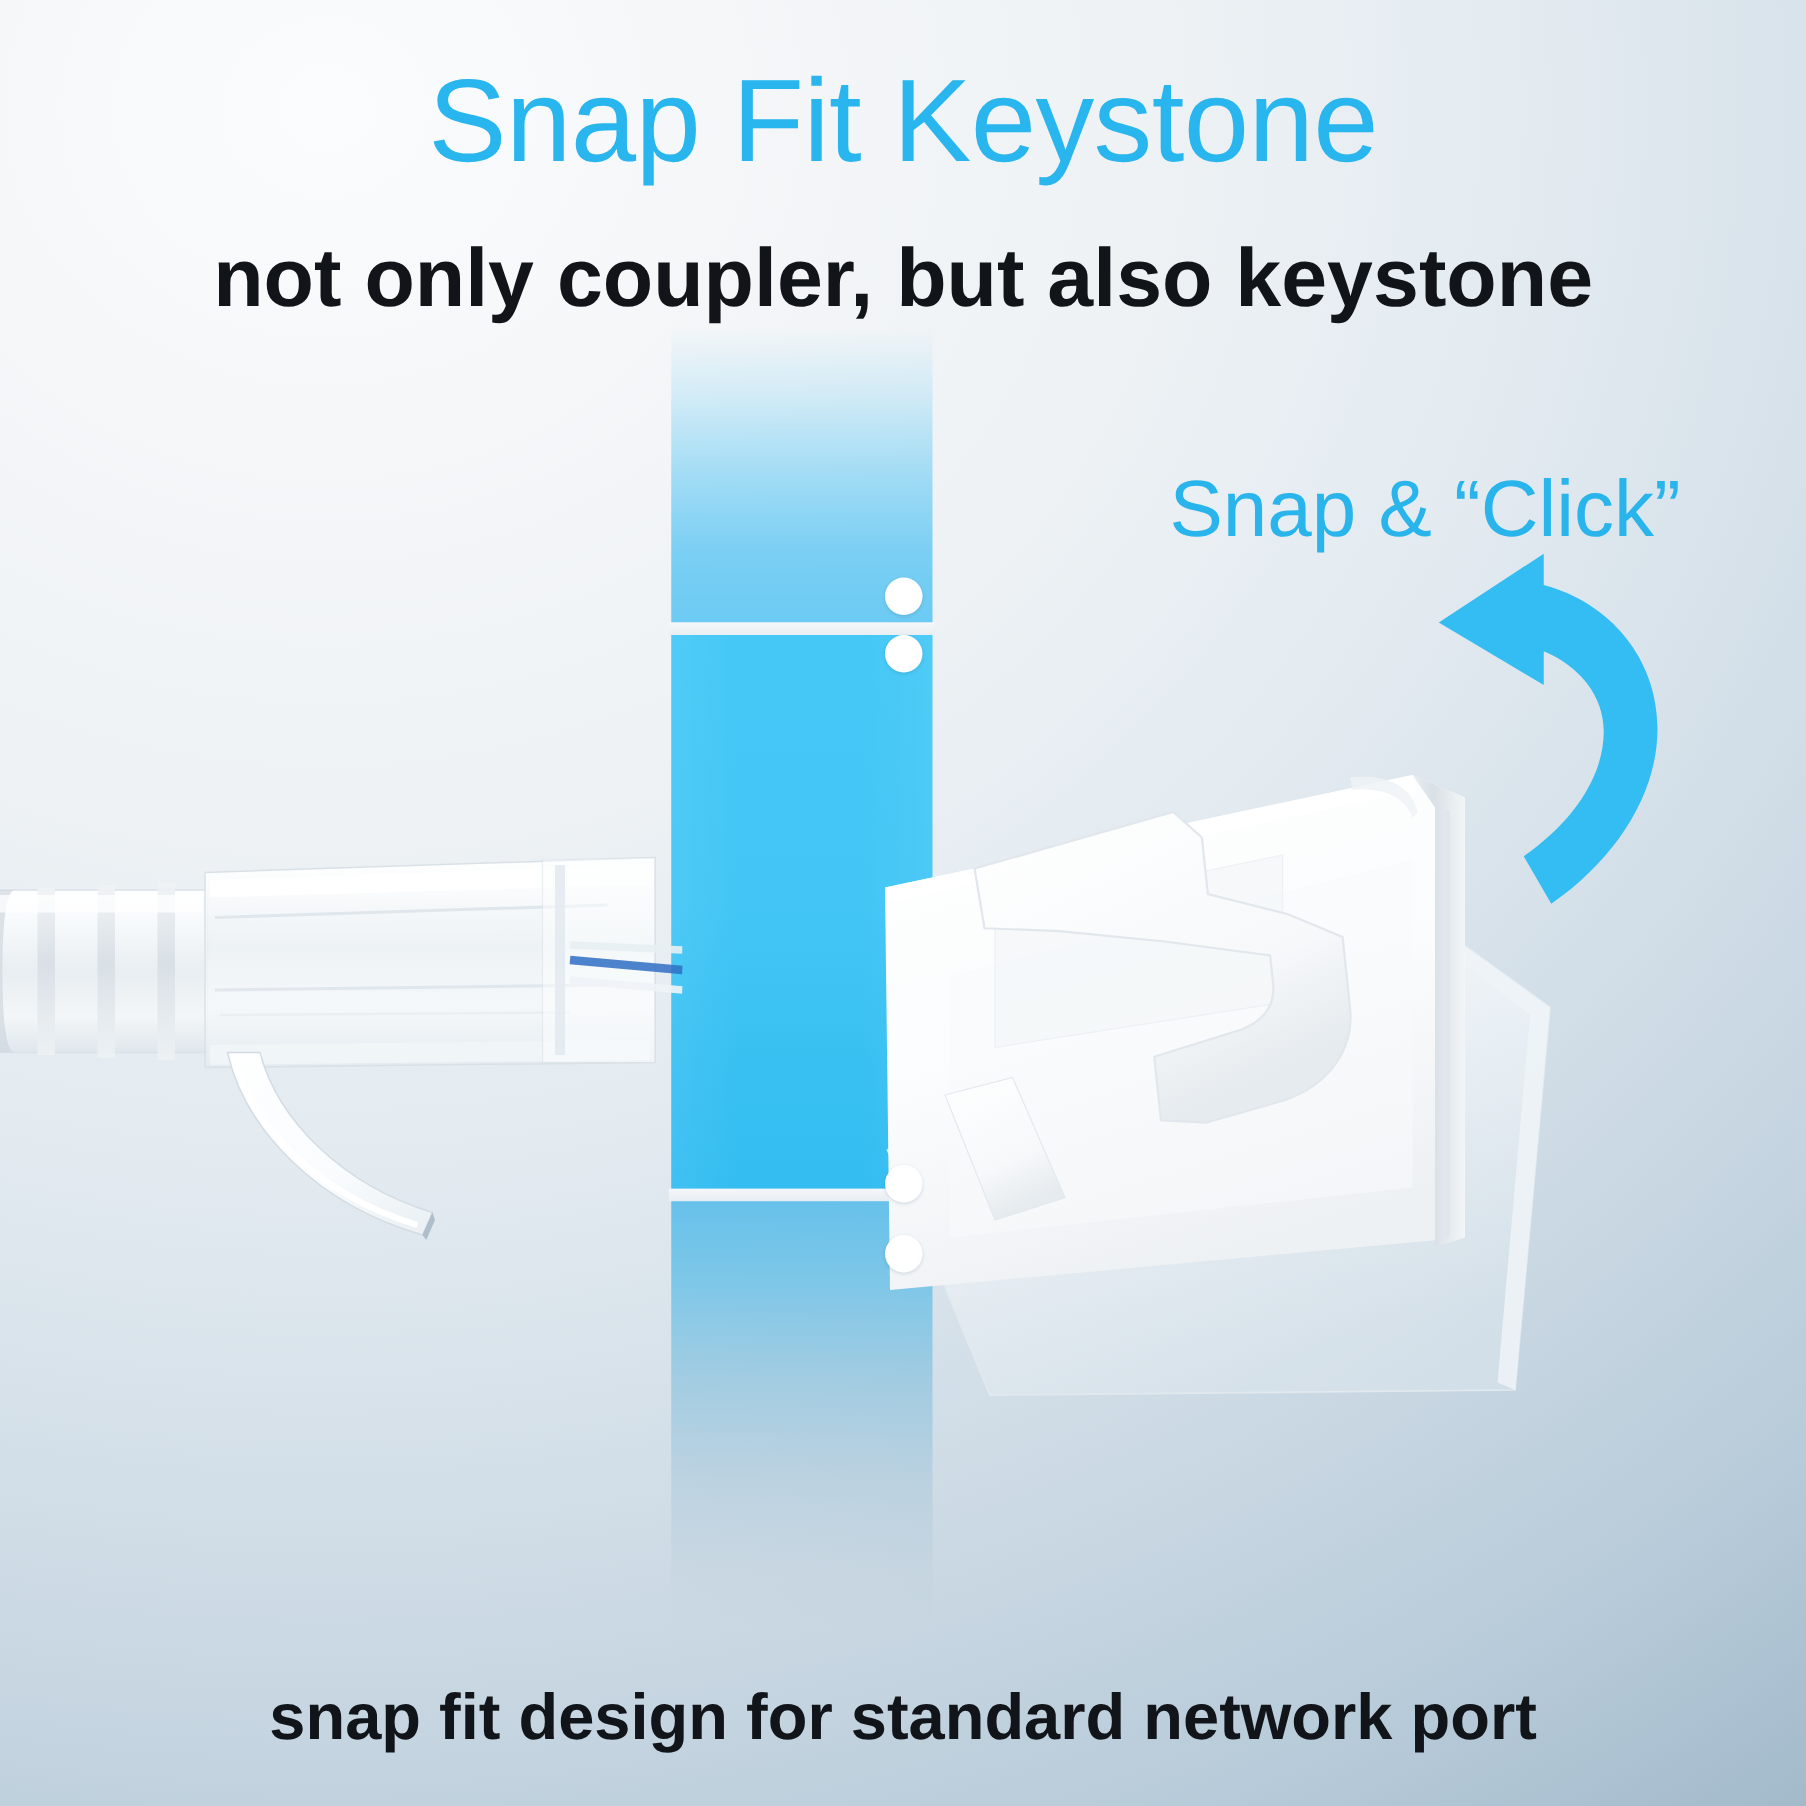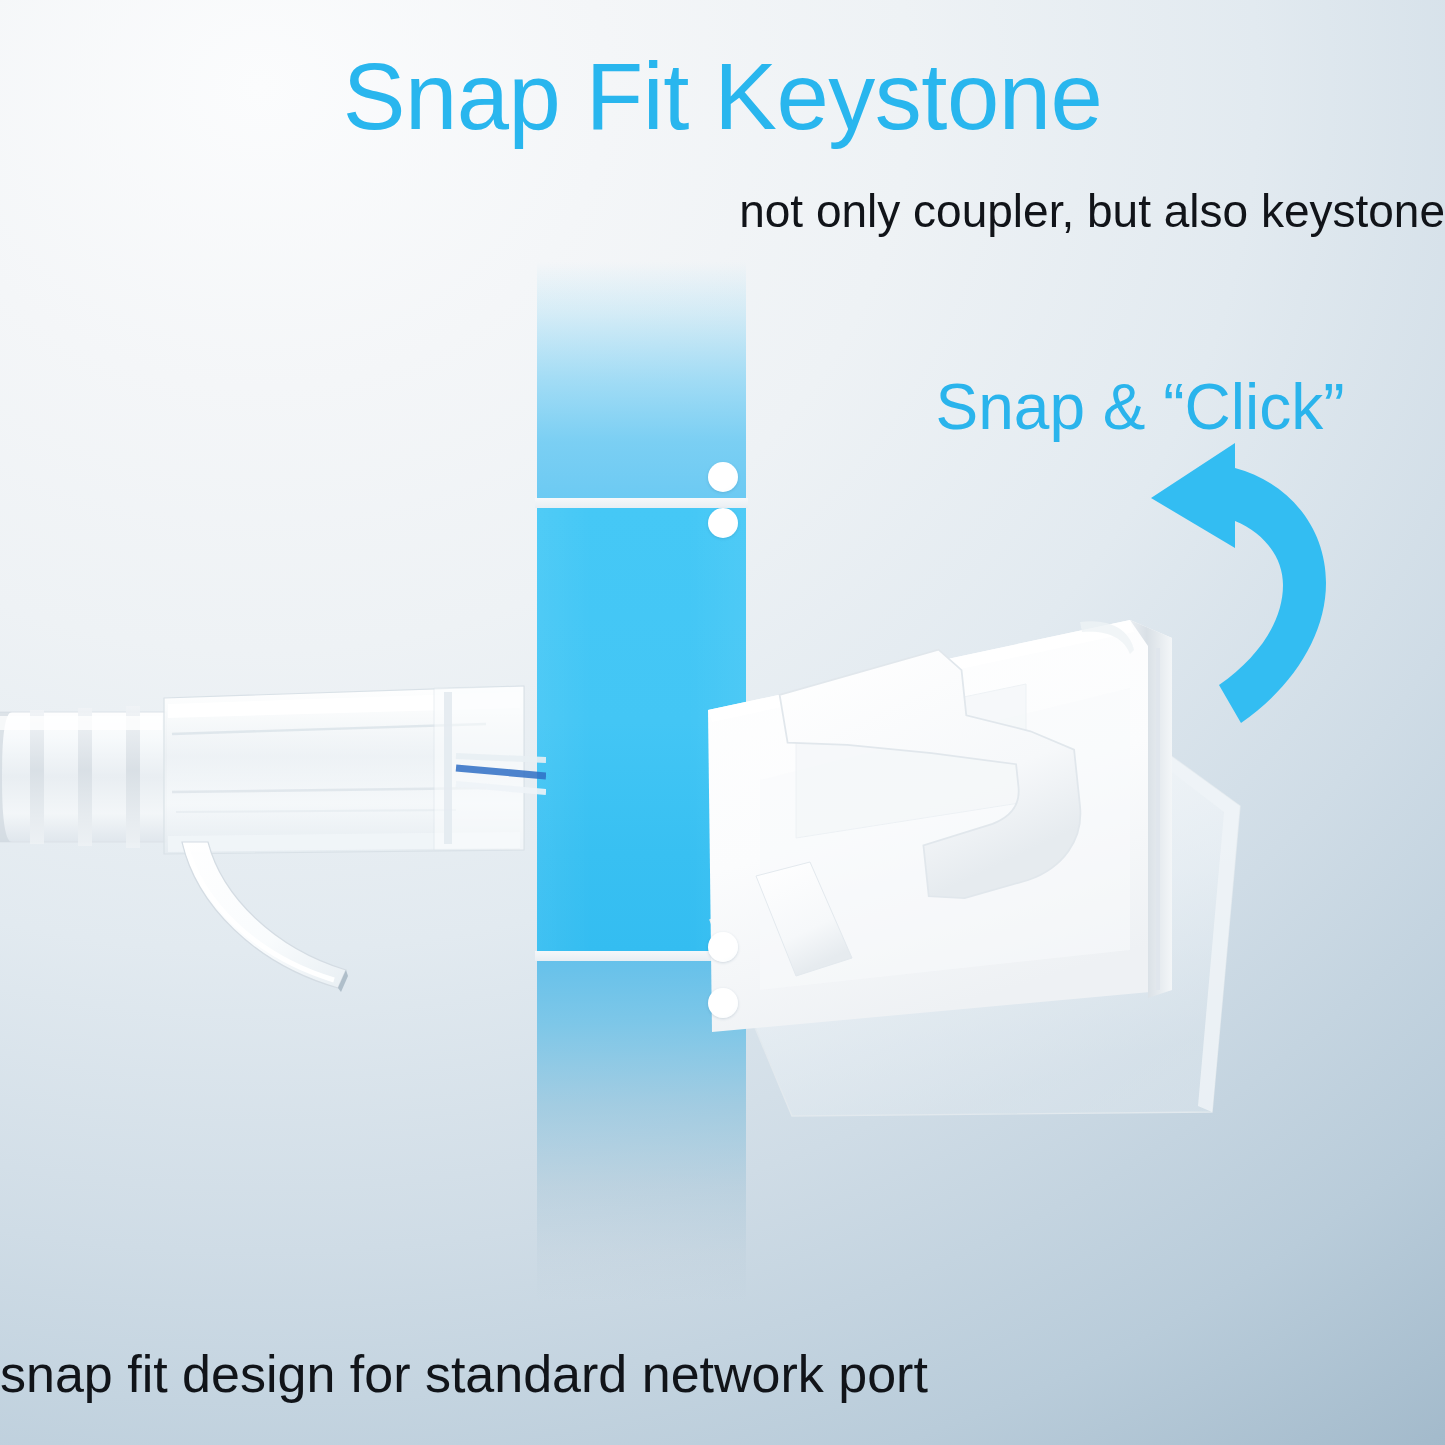--- a/index.html
+++ b/index.html
@@ -37,35 +37,36 @@
     letter-spacing: -0.5px;
     font-weight: 400;
     color: #29b6ee;
     white-space: nowrap;
   }
   .subhead {
     position: absolute;
     top: 186px;
     left: 0;
     width: 1445px;
-    text-align: right;
-    font-size: 46px;
+    text-align: center;
+    font-size: 66px;
     line-height: 1.1;
-    font-weight: 400;
+    font-weight: 700;
     color: #111419;
     white-space: nowrap;
   }
   .footnote {
     position: absolute;
     top: 1346px;
     left: 0;
     width: 1445px;
+    text-align: center;
     font-size: 52px;
     line-height: 1.1;
-    font-weight: 400;
+    font-weight: 700;
     color: #111419;
     white-space: nowrap;
   }
   .callout {
     position: absolute;
     top: 372px;
     left: 930px;
     width: 420px;
     text-align: center;
     font-size: 64px;

